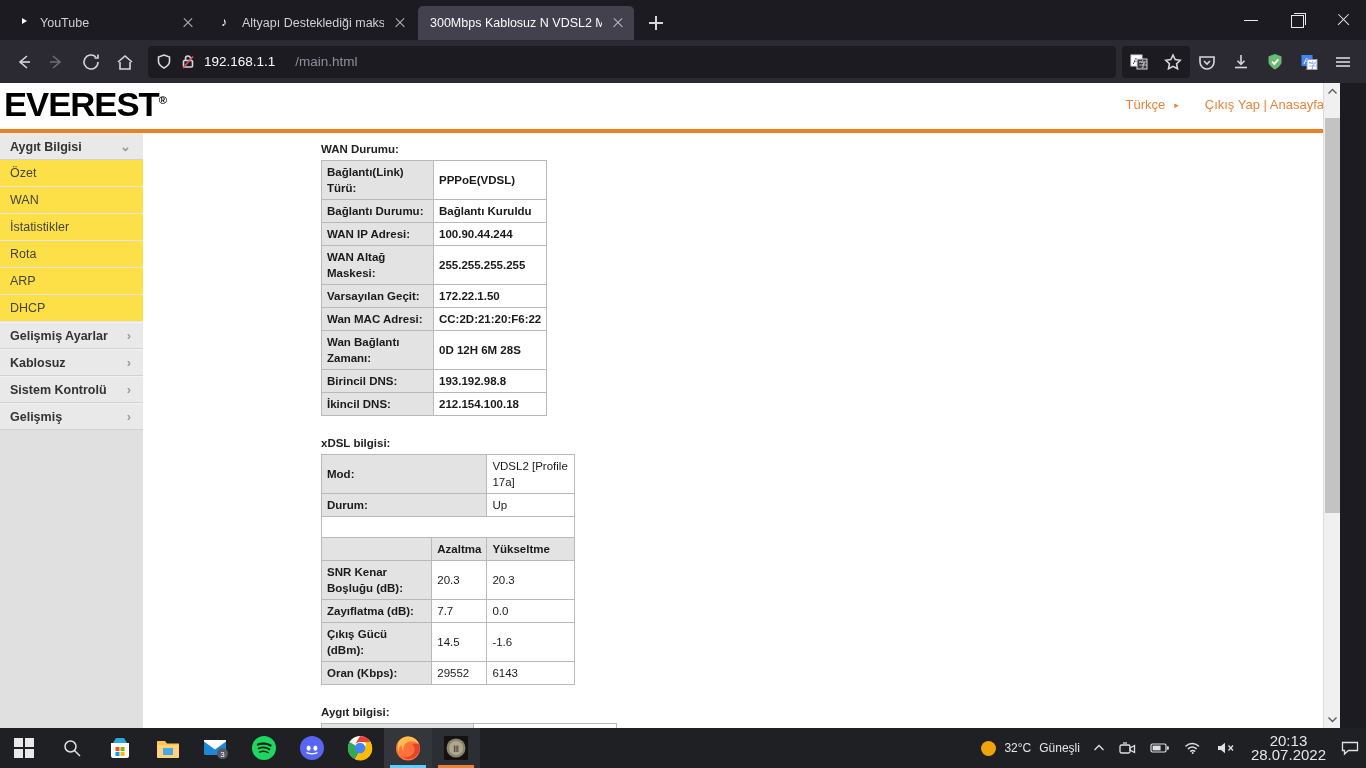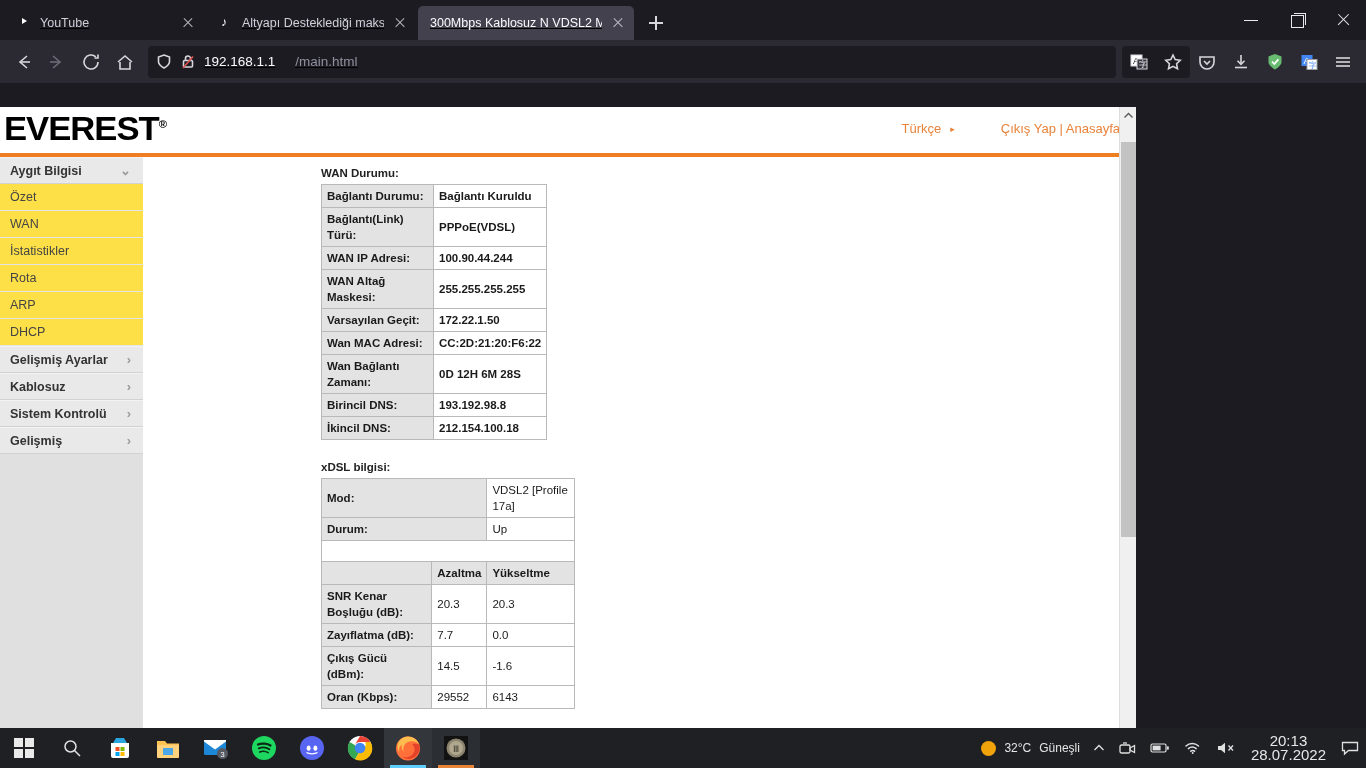--- a/index.html
+++ b/index.html
@@ -4,21 +4,21 @@
 <style>
   * { box-sizing: border-box; margin: 0; padding: 0; }
   html, body {
     width: 1366px; height: 768px;
     overflow: hidden;
     font-family: "Liberation Sans", sans-serif;
     background: #1c1b22;
   }
 
   
-  .browser { width: 1366px; height: 728px; background: #1c1b22; position: relative; text-decoration: underline; }
+  .browser { width: 1366px; height: 728px; background: #1c1b22; position: relative; }
 
   .tabstrip {
     height: 40px; display: flex; align-items: flex-end;
     background: #1c1b22; padding-left: 4px; position: relative;
   }
   .tab {
     height: 34px; display: flex; align-items: center;
     gap: 8px; padding: 0 8px 0 12px; border-radius: 5px 5px 0 0;
     position: relative; margin-right: 2px;
     font-size: 12.5px; color: #cfcfd8; white-space: nowrap; overflow: hidden;
@@ -85,31 +85,31 @@
     display: flex; align-items: center; padding: 0 8px; gap: 8px;
     font-size: 13.5px; color: #fbfbfe;
   }
   .url-host { color: #fbfbfe; margin-top: 16px; }
   .url-path { color: #8f8f9d; margin-left: 20px; }
 
   .tbicons { display: flex; align-items: center; }
   .tbgrp { display: flex; align-items: center; background: #1c1b22; border-radius: 4px; }
 
   
-  .page { position: absolute; top: 83px; left: 0; width: 1136px; height: 645px; background: #fff; overflow: hidden; margin-top: 24px; }
+  .page { position: absolute; top: 83px; left: 0; width: 1340px; height: 645px; background: #fff; overflow: hidden; }
 
   .site-header { height: 46px; background: #fff; position: relative; }
   .logo {
     position: absolute; left: 4px; top: 2px;
     font-size: 34px; font-weight: 900; letter-spacing: -1px;
     color: #000; font-family: "Liberation Sans", sans-serif;
     font-stretch: condensed; transform: scaleX(1.02); transform-origin: left;
   }
   .logo-r { font-size: 11px; vertical-align: super; font-weight: 700; }
-  .hdr-right { position: absolute; right: 16px; top: 14px; display: flex; align-items: center; gap: 46px;
+  .hdr-right { position: absolute; right: 16px; top: 14px; display: flex; align-items: center; gap: 26px;
                font-size: 13px; color: #e8833a; }
   .hdr-lang { display: flex; align-items: center; gap: 9px; }
   .caret-r { font-size: 9px; }
   .hdr-links { white-space: nowrap; }
 
   .orange-rule { height: 4px; background: #ef7d22; }
 
   .body-wrap { display: flex; height: 595px; position: relative; }
 
   .sidebar { width: 143px; background: #e0e0e0; flex: 0 0 143px; }
@@ -388,26 +388,26 @@
           <span class="chev">›</span>
         </div>
       </div>
 
       <div class="content">
 
         <div class="sect-title">WAN Durumu:</div>
         <table class="grid tbl-wan">
           <tbody>
               <tr>
+            <td class="lbl">Bağlantı(Link) Türü:</td>
+            <td class="val">PPPoE(VDSL)</td>
+              </tr>
+          <tr>
             <td class="lbl">Bağlantı Durumu:</td>
             <td class="val">Bağlantı Kuruldu</td>
-              </tr>
-          <tr>
-            <td class="lbl">Bağlantı(Link) Türü:</td>
-            <td class="val">PPPoE(VDSL)</td>
               </tr>
           <tr>
             <td class="lbl">WAN IP Adresi:</td>
             <td class="val">100.90.44.244</td>
               </tr>
           <tr>
             <td class="lbl">WAN Altağ Maskesi:</td>
             <td class="val">255.255.255.255</td>
               </tr>
           <tr>

